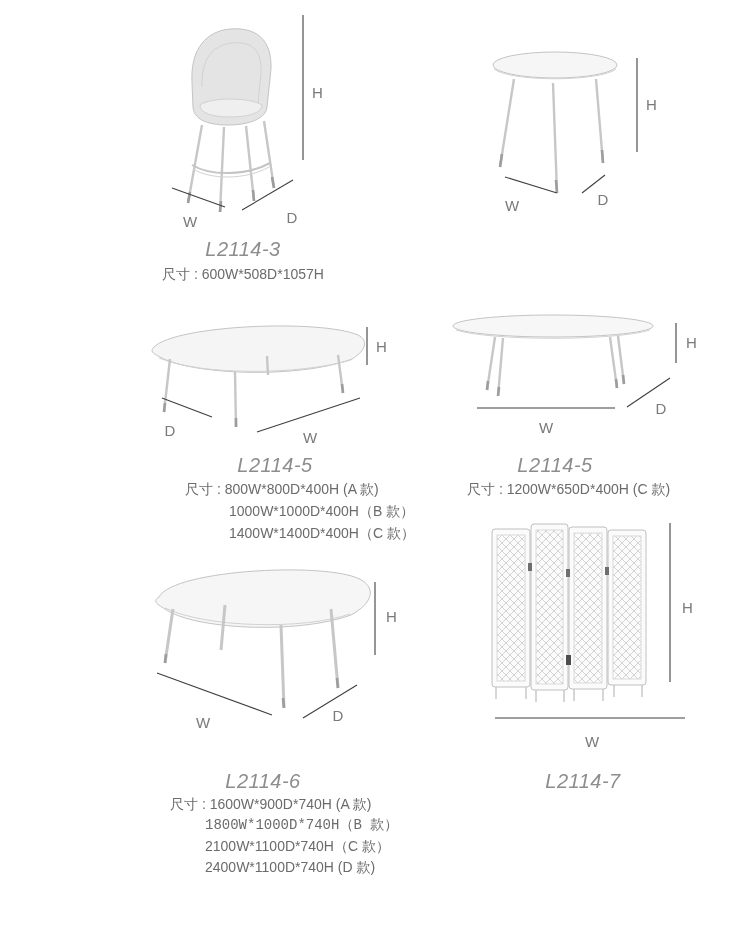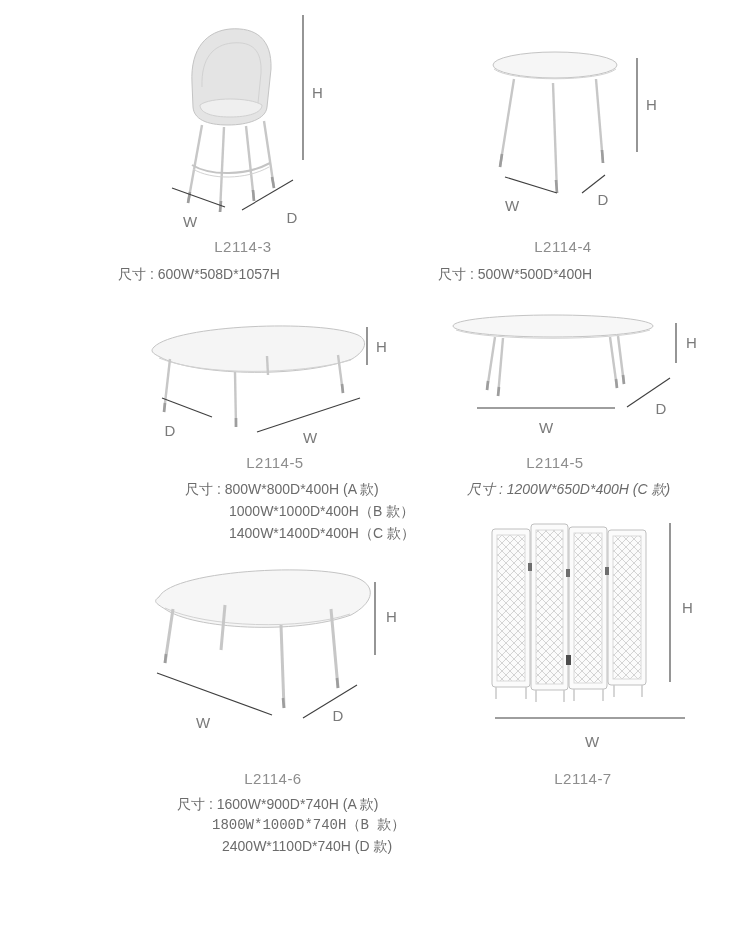--- a/index.html
+++ b/index.html
@@ -1,21 +1,21 @@
 <!DOCTYPE html>
 <html><head>
 <meta charset="utf-8">
 <style>
   html,body{margin:0;padding:0;background:#ffffff;}
   .page{position:relative;width:750px;height:946px;background:#ffffff;overflow:hidden;
         font-family:"Liberation Sans","DejaVu Sans",sans-serif;}
   .abs{position:absolute;}
-  .code{font-size:15px;color:#8d8d8d;text-align:center;letter-spacing:0.5px;}
+  .code{font-size:20px;color:#8d8d8d;text-align:center;letter-spacing:0.5px;font-style:italic;}
   .dims{font-size:14px;color:#6b6b6b;line-height:22px;white-space:nowrap;}
-  .dims.center{text-align:left;}
+  .dims.center{text-align:center;}
   .dims .cont{margin-left:44px;}
   svg text{font-family:"Liberation Sans","DejaVu Sans",sans-serif;font-size:15px;fill:#7a7a7a;}
   svg .dimline{stroke:#3f3f3f;stroke-width:1.1;}
   svg .sk{stroke:#c4c4c4;fill:none;}
   svg .skf{stroke:#c4c4c4;fill:#f6f6f6;}
   svg .leg{stroke:#c7c7c7;stroke-width:2.4;}
   svg .leg3{stroke:#c7c7c7;stroke-width:3;}
   svg .tip{stroke:#9d9d9d;stroke-width:2.6;}
   svg .soft{stroke:#d2d2d2;fill:none;}
 </style>
@@ -57,22 +57,20 @@
     <line class="tip" x1="106" y1="145" x2="107" y2="158"></line>
     <line class="leg" x1="146" y1="44" x2="153" y2="128"></line>
     <line class="tip" x1="152" y1="115" x2="153" y2="128"></line>
     <line class="dimline" x1="187" y1="23" x2="187" y2="117"></line>
     <line class="dimline" x1="55" y1="142" x2="107" y2="158"></line>
     <line class="dimline" x1="132" y1="158" x2="155" y2="140"></line>
     <text x="196" y="75">H</text>
     <text x="62" y="176" text-anchor="middle">W</text>
     <text x="153" y="170" text-anchor="middle">D</text>
   </svg>
-  <div class="abs code" style="left:438px;top:238px;width:250px;">L2114-4</div>
-  <div class="abs dims center" style="left:438px;top:263px;width:250px;">尺寸 : 500W*500D*400H</div>
 
   <svg class="abs" style="left:140px;top:315px;" width="250" height="135" viewBox="0 0 250 135">
     <path class="skf" style="fill:#f5f5f5" d="M14,32 C36,10 180,4 218,20 C228,25 227,35 212,44 C158,64 52,60 20,42 C12,38 10,36 14,32 Z"></path>
     <path class="soft" d="M19,43 C62,61 160,60 211,45"></path>
     <line class="leg" x1="30" y1="44" x2="24" y2="97"></line>
     <line class="tip" x1="25" y1="88" x2="24" y2="97"></line>
     <line class="leg" x1="95" y1="57" x2="96" y2="112"></line>
     <line class="tip" x1="96" y1="103" x2="96" y2="112"></line>
     <line class="leg" x1="127" y1="41" x2="128" y2="60"></line>
     <line class="leg" x1="198" y1="40" x2="203" y2="78"></line>
@@ -103,46 +101,47 @@
     <line class="leg" x1="178" y1="26" x2="184" y2="74"></line>
     <line class="tip" x1="183" y1="65" x2="184" y2="74"></line>
     <line class="dimline" x1="236" y1="13" x2="236" y2="53"></line>
     <line class="dimline" x1="37" y1="98" x2="175" y2="98"></line>
     <line class="dimline" x1="187" y1="97" x2="230" y2="68"></line>
     <text x="246" y="38">H</text>
     <text x="106" y="123" text-anchor="middle">W</text>
     <text x="221" y="104" text-anchor="middle">D</text>
   </svg>
   <div class="abs code" style="left:430px;top:454px;width:250px;">L2114-5</div>
-  <div class="abs dims" style="left:467px;top:478px;font-style:italic;">
+  <div class="abs dims" style="left:467px;top:478px;">
     <div>尺寸 : 1200W*650D*400H (C 款)</div>
   </div>
 
   <svg class="abs" style="left:145px;top:555px;" width="255" height="178" viewBox="0 0 255 178">
     <path class="skf" d="M14,42 C28,14 190,6 218,26 C230,34 228,48 206,60 C150,80 48,74 20,54 C10,48 8,46 14,42 Z"></path>
     <path class="soft" d="M20,53 C62,73 158,75 205,59"></path>
     <line class="leg3" x1="28" y1="54" x2="20" y2="108"></line>
     <line class="tip" x1="21" y1="99" x2="20" y2="108"></line>
     <line class="leg3" x1="80" y1="50" x2="76" y2="95"></line>
     <line class="leg3" x1="136" y1="70" x2="139" y2="153"></line>
     <line class="tip" x1="138" y1="143" x2="139" y2="153"></line>
     <line class="leg3" x1="186" y1="54" x2="193" y2="133"></line>
     <line class="tip" x1="192" y1="123" x2="193" y2="133"></line>
     <line class="dimline" x1="230" y1="27" x2="230" y2="100"></line>
     <line class="dimline" x1="12" y1="118" x2="127" y2="160"></line>
     <line class="dimline" x1="158" y1="163" x2="212" y2="130"></line>
     <text x="241" y="67">H</text>
     <text x="58" y="173" text-anchor="middle">W</text>
     <text x="193" y="166" text-anchor="middle">D</text>
   </svg>
-  <div class="abs code" style="left:148px;top:770px;width:250px;">L2114-6</div>
-  <div class="abs dims" style="left:177px;top:794px;line-height:21px;">
+  <div class="abs code" style="left:138px;top:770px;width:250px;">L2114-6</div>
+  <div class="abs dims" style="left:170px;top:794px;line-height:21px;">
     <div>尺寸 : 1600W*900D*740H (A 款)</div>
     <div class="cont" style="margin-left:35px;font-family:Liberation Mono, monospace;">1800W*1000D*740H（B 款）</div>
-    <div class="cont" style="margin-left:45px;">2400W*1100D*740H (D 款)</div>
+    <div class="cont" style="margin-left:35px;">2100W*1100D*740H（C 款）</div>
+    <div class="cont" style="margin-left:35px;">2400W*1100D*740H (D 款)</div>
   </div>
 
   <svg class="abs" style="left:470px;top:515px;" width="230" height="240" viewBox="0 0 230 240">
     <defs>
       <pattern id="lat" width="8" height="8" patternUnits="userSpaceOnUse">
         <path d="M4,0 L8,4 L4,8 L0,4 Z" fill="none" stroke="#cfcfcf" stroke-width="0.9"></path>
       </pattern>
     </defs>
     <rect x="22" y="14" width="38" height="158" rx="3" fill="#fbfbfb" stroke="#bfbfbf"></rect>
     <rect x="27" y="20" width="28" height="146" fill="url(#lat)" stroke="#dadada"></rect>

